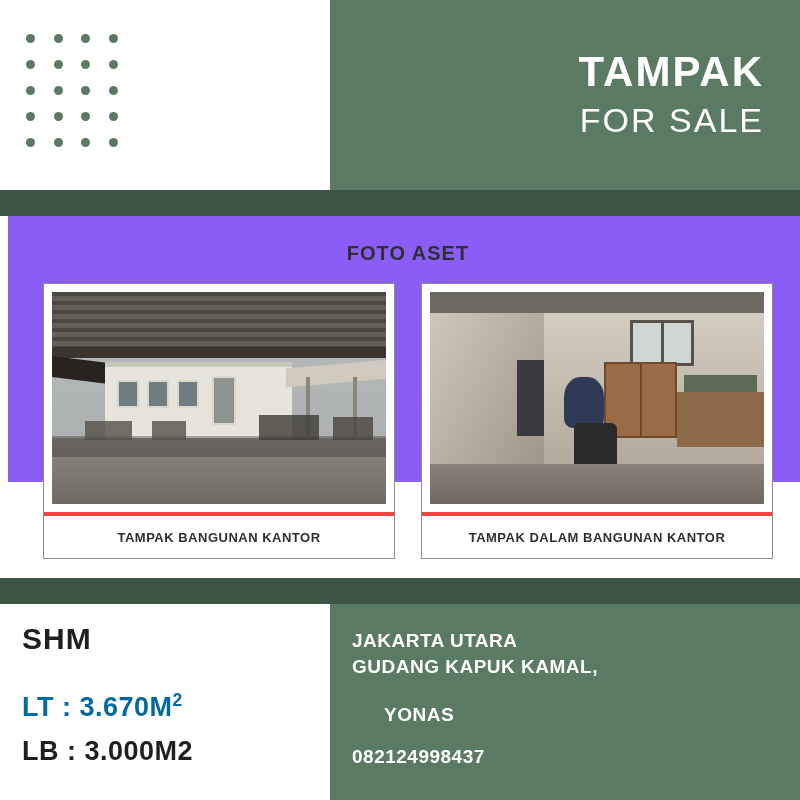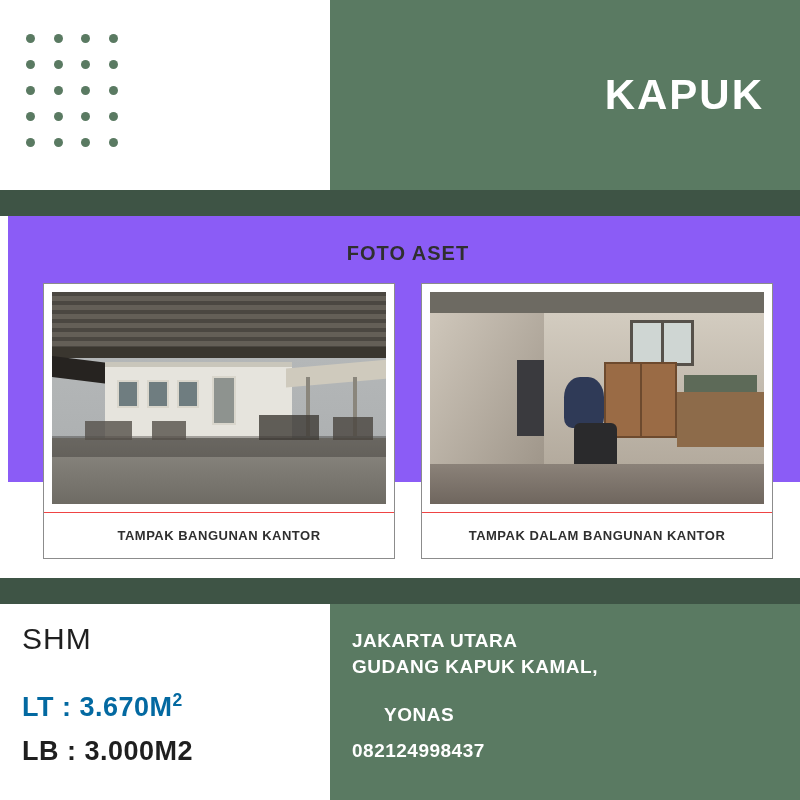--- a/index.html
+++ b/index.html
@@ -106,21 +106,21 @@
   }
   .photo-frame {
     width: 100%;
     height: 212px;
     overflow: hidden;
     position: relative;
     background: #6d6a63;
   }
   .caption {
     height: 46px;
-    border-top: 1px solid #ef4444;
+    border-top: 4px solid #ef4444;
     margin: 8px -8px 0 -8px;
     display: flex;
     align-items: center;
     justify-content: center;
     font-size: 13px;
     font-weight: bold;
     color: #2f2f2f;
     letter-spacing: 0.5px;
     text-align: center;
   }
@@ -257,40 +257,40 @@
     position: absolute; left: 0; top: 604px;
     width: 800px; height: 196px;
     display: flex;
   }
   .footer-left {
     width: 330px; height: 196px;
     background: #ffffff;
     padding: 18px 0 0 22px;
   }
   .shm {
-    font-size: 30px; font-weight: normal; color: #1f1f1f; letter-spacing: 1px;
+    font-size: 30px; font-weight: bold; color: #1f1f1f; letter-spacing: 1px;
   }
   .lt {
     margin-top: 34px;
     font-size: 27px; font-weight: bold; color: #0369a1; letter-spacing: 0.5px;
   }
   .lb {
     margin-top: 13px;
     font-size: 27px; font-weight: bold; color: #1f1f1f; letter-spacing: 0.5px;
   }
   .footer-right {
     width: 470px; height: 196px;
     background: #5a7a62;
     padding: 22px 0 0 22px;
     color: #ffffff;
   }
   .lok-label { font-size: 19px; font-weight: bold; letter-spacing: .5px; }
   .lok-line { font-size: 19px; font-weight: bold; letter-spacing: .5px; margin-top: 4px; }
   .contact-name { font-size: 19px; font-weight: bold; letter-spacing: .5px; margin-top: 26px; margin-left: 32px; }
-  .contact-phone { font-size: 19px; font-weight: bold; letter-spacing: .5px; margin-top: 14px; }
+  .contact-phone { font-size: 19px; font-weight: bold; letter-spacing: .5px; margin-top: 20px; }
   .sup { font-size: 0.65em; vertical-align: super; }
 </style>
 </head>
 <body>
 
 <div class="flyer">
 
   <div class="header">
     <div class="header-left">
       <div class="dot-grid">
@@ -310,21 +310,22 @@
           <span></span>
           <span></span>
           <span></span>
         <span></span>
           <span></span>
           <span></span>
           <span></span>
       </div>
     </div>
     <div class="header-right">
-      <div class="title-main">KAPUK</div>
+      <div class="title-main">TAMPAK</div>
+      <div class="title-sub">FOR SALE</div>
     </div>
   </div>
 
   <div class="band-top"></div>
 
   <div class="body-sec">
     <div class="foto-title">FOTO ASET</div>
 
     <div class="photos">
 

